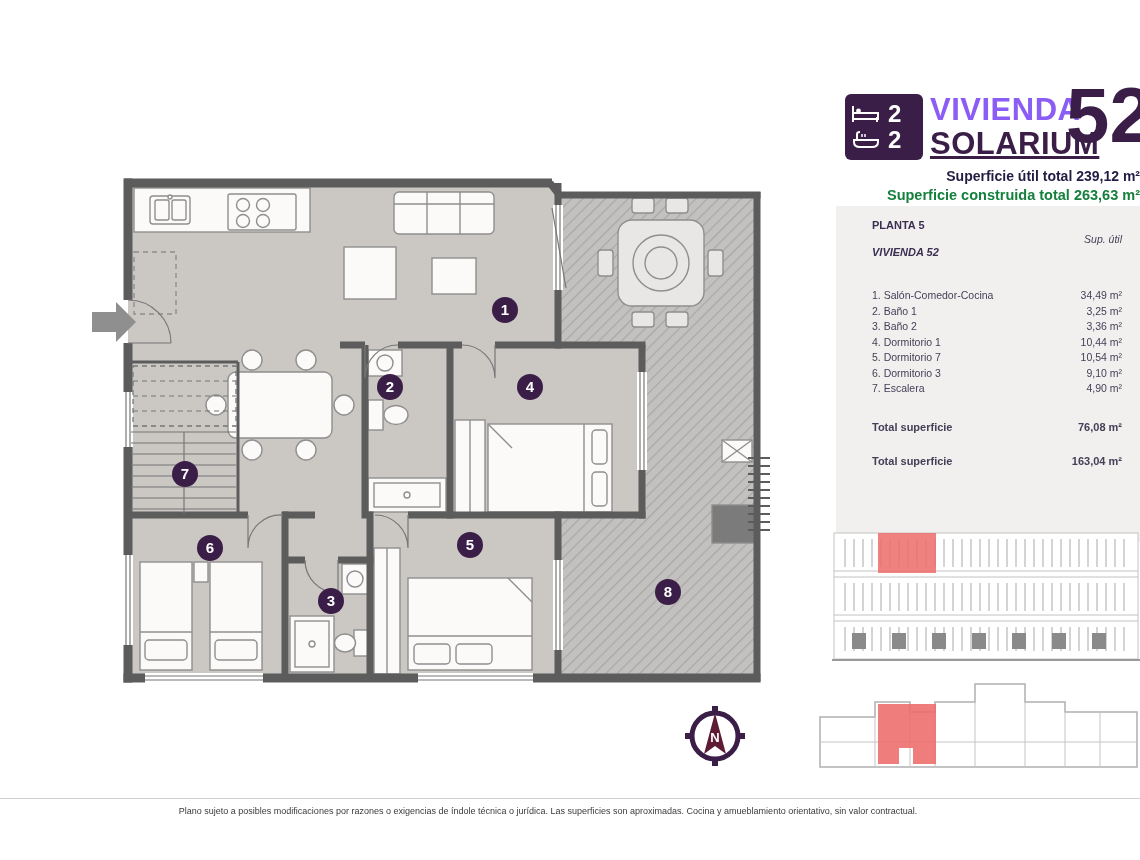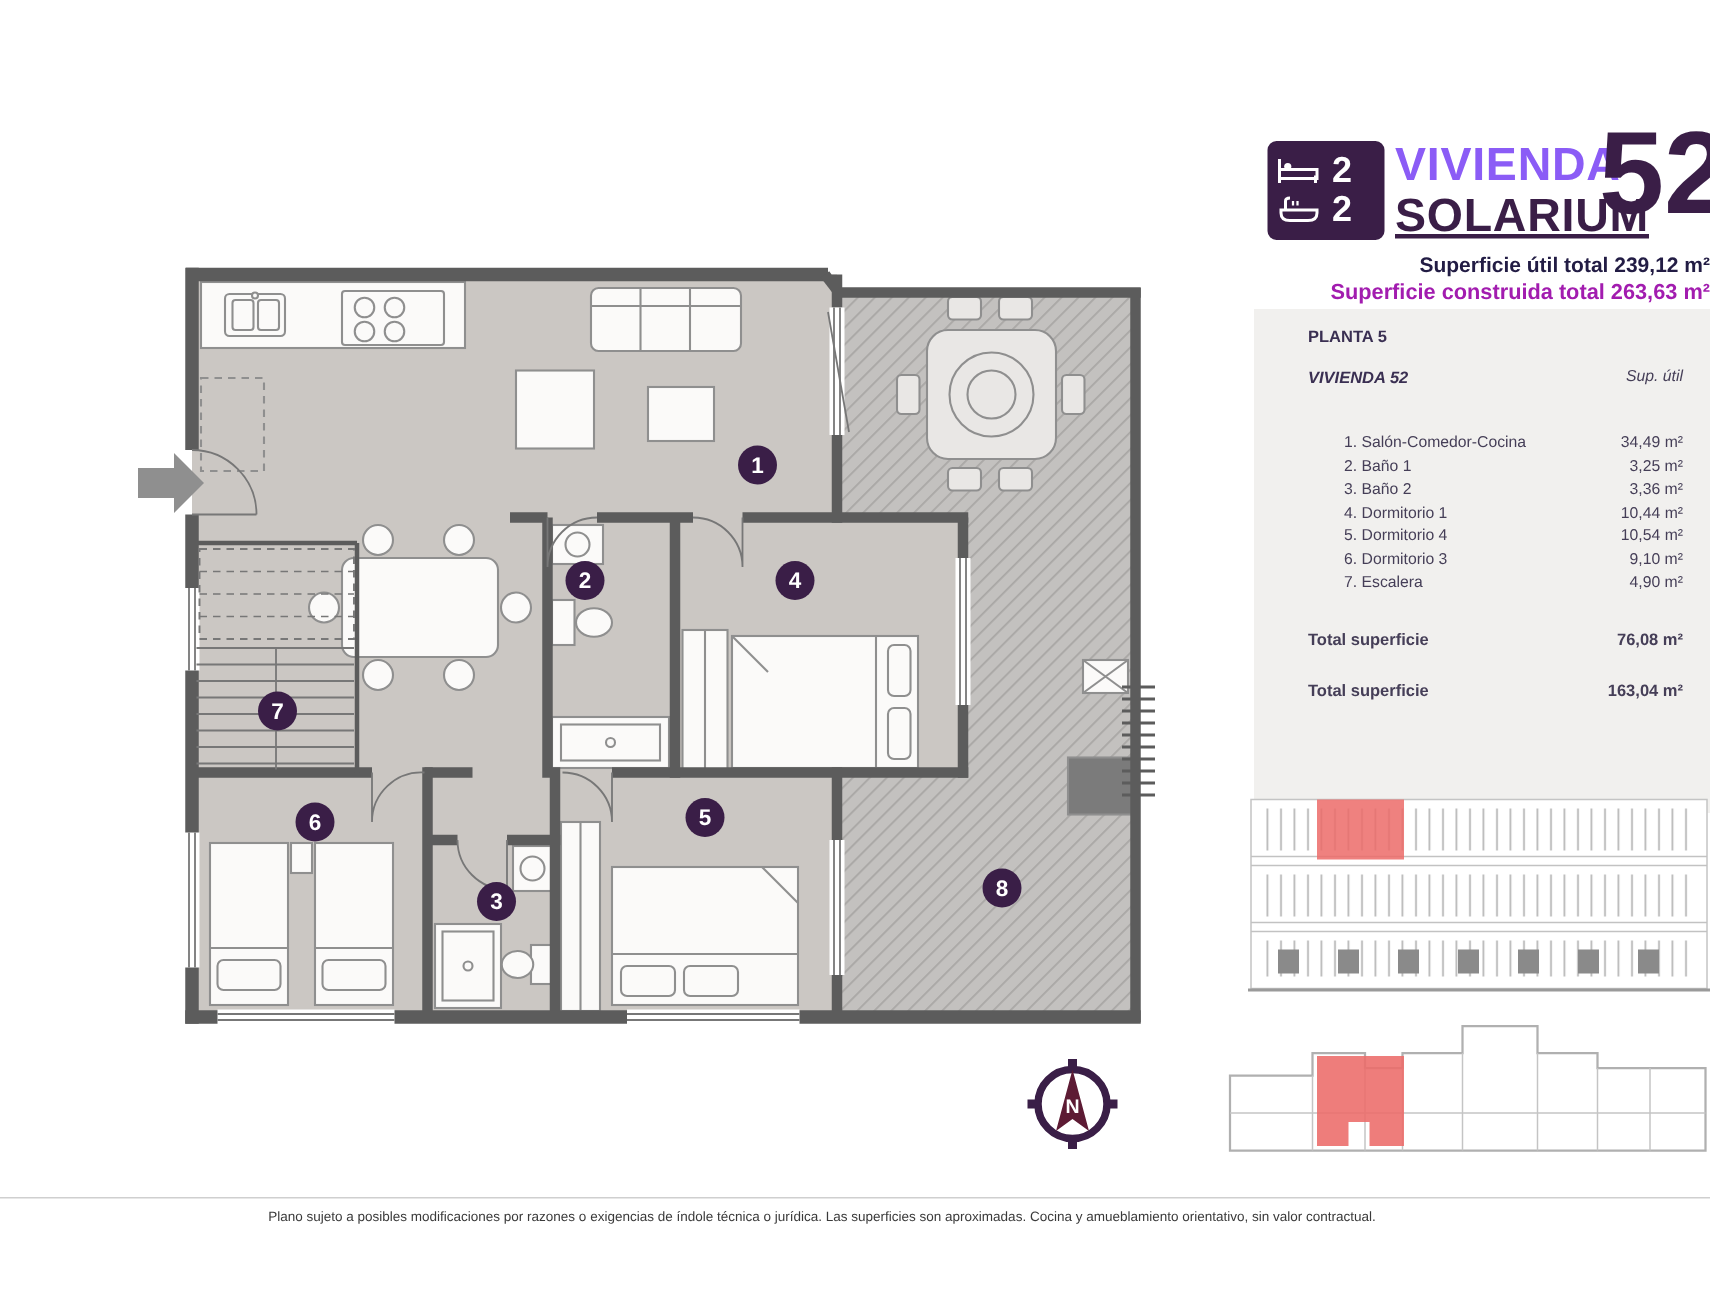--- a/index.html
+++ b/index.html
@@ -9,29 +9,29 @@
 
   
   .badge{left:845px;top:94px;width:78px;height:66px;background:#3a1e47;border-radius:6px;
          display:flex;flex-direction:column;justify-content:center;gap:2px;padding:4px 6px;box-sizing:border-box;}
   .badge-row{display:flex;align-items:center;gap:7px;}
   .badge-num{color:#fff;font-weight:bold;font-size:24px;line-height:1;}
   .title1{left:930px;top:92px;font-size:31px;font-weight:800;color:#8b5cf6;letter-spacing:.5px;}
   .title2{left:930px;top:126px;font-size:31px;font-weight:800;color:#3a1e47;letter-spacing:.5px;text-decoration:underline;}
   .unitnum{left:1066px;top:76px;font-size:78px;font-weight:800;color:#3a1e47;line-height:1;}
   .area1{right:0px;top:168px;font-size:14px;font-weight:bold;color:#221c44;white-space:nowrap;}
-  .area2{right:0px;top:187px;font-size:14.5px;font-weight:bold;color:#a21caf;white-space:nowrap;}
+  .area2{right:0px;top:187px;font-size:14.5px;font-weight:bold;color:#15803d;white-space:nowrap;}
 
   
   .table{left:836px;top:206px;width:304px;height:336px;background:#f1f0ee;color:#453e57;
          box-sizing:border-box;padding:13px 18px 10px 36px;font-size:10.5px;}
   .t-planta{font-weight:bold;font-size:11px;color:#3a2f52;}
   .t-viv{font-weight:bold;font-style:italic;font-size:11px;margin-top:15px;color:#3a2f52;}
-  .t-sup{position:absolute;right:18px;top:39px;font-style:italic;font-size:10.5px;margin-left:29px;}
-  .t-rows{margin-top:30px;margin-left:24px;}
+  .t-sup{position:absolute;right:18px;top:27px;font-style:italic;font-size:10.5px;margin-left:29px;}
+  .t-rows{margin-top:30px;}
   .t-row{display:flex;justify-content:space-between;line-height:15.5px;}
   .t-total{display:flex;justify-content:space-between;font-weight:bold;margin-top:24px;font-size:11px;}
   .t-rows2{margin-top:26px;}
   .t-total2{display:flex;justify-content:space-between;font-weight:bold;margin-top:22px;font-size:11px;}
 
   
   .rule{left:0;top:798px;width:1140px;height:1px;background:#cfcfcf;}
   .disclaimer{left:0;top:806px;width:1096px;text-align:center;font-size:9px;color:#3a3a3a;}
 
   svg{display:block;}
@@ -84,21 +84,21 @@
         </div>
       <div class="t-row">
           <span>3. Baño 2</span>
           <span>3,36 m²</span>
         </div>
       <div class="t-row">
           <span>4. Dormitorio 1</span>
           <span>10,44 m²</span>
         </div>
       <div class="t-row">
-          <span>5. Dormitorio 4</span>
+          <span>5. Dormitorio 7</span>
           <span>10,54 m²</span>
         </div>
       <div class="t-row">
           <span>6. Dormitorio 3</span>
           <span>9,10 m²</span>
         </div>
       <div class="t-row">
           <span>7. Escalera</span>
           <span>4,90 m²</span>
         </div>

